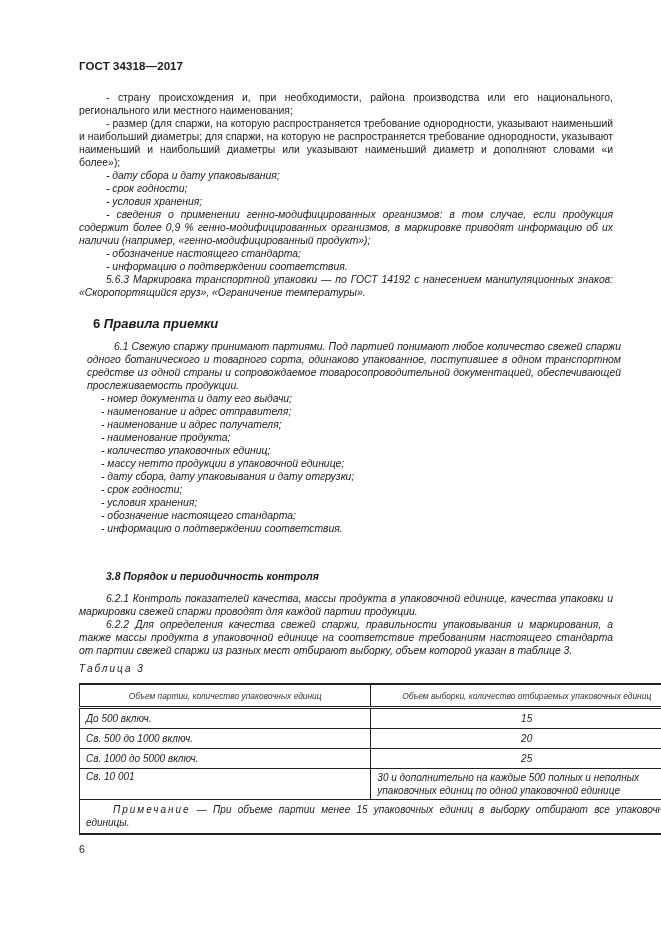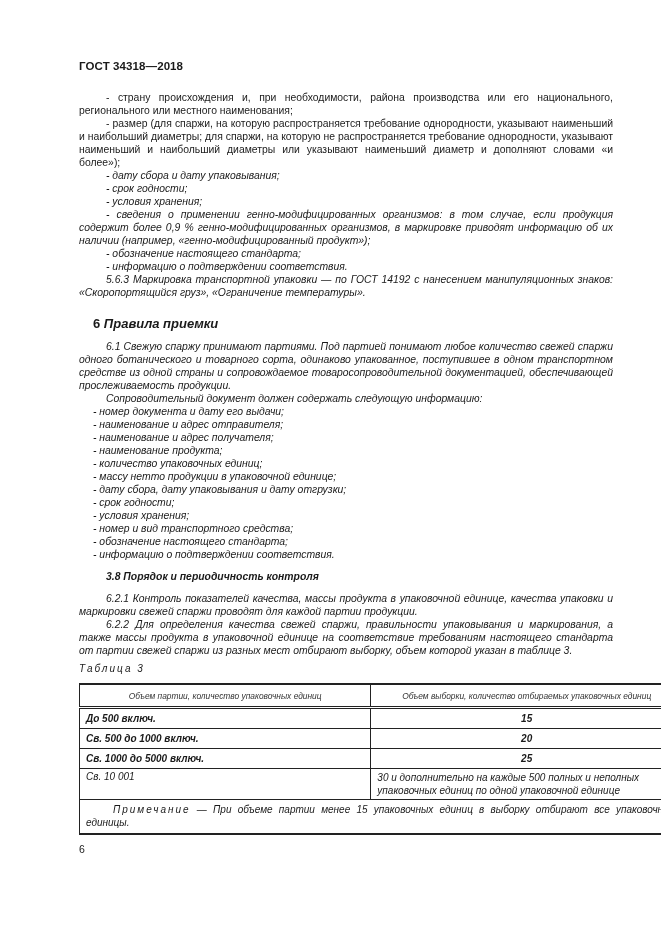--- a/index.html
+++ b/index.html
@@ -16,63 +16,61 @@
     .h2 .num { font-style: normal; }
     .h3 { font-size: 10.4px; font-weight: bold; font-style: italic; }
     .spaced { letter-spacing: 2px; font-style: italic; font-size: 10px; }
     table.t3 { position: absolute; left: 0; top: 683px; width: 604px; border-collapse: collapse;
                font-size: 10px; font-style: italic; }
     table.t3 td, table.t3 th { border: 1px solid #222; padding: 2px 6px; vertical-align: top; }
     table.t3 th { font-weight: normal; font-size: 8.4px; height: 17px; vertical-align: middle; text-align: center; color: #333; }
     table.t3 thead tr { border-bottom: 3px double #222; }
     table.t3 td.c2 { text-align: center; }
     table.t3 td.c2l { text-align: left; line-height: 13px; }
-    table.t3 tr.row td { height: 15px; vertical-align: middle; font-weight: bold; }
+    table.t3 tr.row td { height: 15px; vertical-align: middle; }
     table.t3 td.note { text-align: justify; line-height: 13px; padding: 3px 6px 4px; margin-top: 11px; }
     table.t3 { border-top: 2px solid #222; border-bottom: 2px solid #222; }
     .pagenum { position: absolute; left: 0; top: 843px; font-size: 10.5px; }
   </style>
 </head>
 <body>
 
 <div class="page">
 
-  <div class="header">ГОСТ 34318—2018</div>
+  <div class="header">ГОСТ 34318—2017</div>
 
   <div class="block text" style="top:91px;">
     <p class="p ind">- страну происхождения и, при необходимости, района производства или его национального, регионального или местного наименования;</p>
     <p class="p ind">- размер (для спаржи, на которую распространяется требование однородности, указывают наименьший и наибольший диаметры; для спаржи, на которую не распространяется требование однородности, указывают наименьший и наибольший диаметры или указывают наименьший диаметр и дополняют словами «и более»);</p>
     <p class="p ind it">- дату сбора и дату упаковывания;</p>
     <p class="p ind it">- срок годности;</p>
     <p class="p ind it">- условия хранения;</p>
     <p class="p ind it">- сведения о применении генно-модифицированных организмов: в том случае, если продукция содержит более 0,9 % генно-модифицированных организмов, в маркировке приводят информацию об их наличии (например, «генно-модифицированный продукт»);</p>
     <p class="p ind it">- обозначение настоящего стандарта;</p>
     <p class="p ind it">- информацию о подтверждении соответствия.</p>
     <p class="p ind it">5.6.3 Маркировка транспортной упаковки — по ГОСТ 14192 с нанесением манипуляционных знаков: «Скоропортящийся груз», «Ограничение температуры».</p>
   </div>
 
   <div class="block h2" style="top:316px; left:14px;">
     <span class="num">6</span>
     <span>Правила приемки</span>
   </div>
 
-  <div class="block text it" style="top:340px;">
+  <div class="block text it" style="top:340px;margin-left:8px;">
     <p class="p ind">6.1 Свежую спаржу принимают партиями. Под партией понимают любое количество свежей спаржи одного ботанического и товарного сорта, одинаково упакованное, поступившее в одном транспортном средстве из одной страны и сопровождаемое товаросопроводительной документацией, обеспечивающей прослеживаемость продукции.</p>
-    <p class="p ind">Сопроводительный документ должен содержать следующую информацию:</p>
     <div style="padding-left:14px;">
       <p class="p">- номер документа и дату его выдачи;</p>
       <p class="p">- наименование и адрес отправителя;</p>
       <p class="p">- наименование и адрес получателя;</p>
       <p class="p">- наименование продукта;</p>
       <p class="p">- количество упаковочных единиц;</p>
       <p class="p">- массу нетто продукции в упаковочной единице;</p>
       <p class="p">- дату сбора, дату упаковывания и дату отгрузки;</p>
       <p class="p">- срок годности;</p>
       <p class="p">- условия хранения;</p>
-      <p class="p">- номер и вид транспортного средства;</p>
       <p class="p">- обозначение настоящего стандарта;</p>
       <p class="p">- информацию о подтверждении соответствия.</p>
     </div>
   </div>
 
   <div class="block h3" style="top:571px; left:27px; width:507px;">3.8 Порядок и периодичность контроля</div>
 
   <div class="block text it" style="top:592px;">
     <p class="p ind">6.2.1 Контроль показателей качества, массы продукта в упаковочной единице, качества упаковки и маркировки свежей спаржи проводят для каждой партии продукции.</p>
     <p class="p ind">6.2.2 Для определения качества свежей спаржи, правильности упаковывания и маркирования, а также массы продукта в упаковочной единице на соответствие требованиям настоящего стандарта от партии свежей спаржи из разных мест отбирают выборку, объем которой указан в таблице 3.</p>

